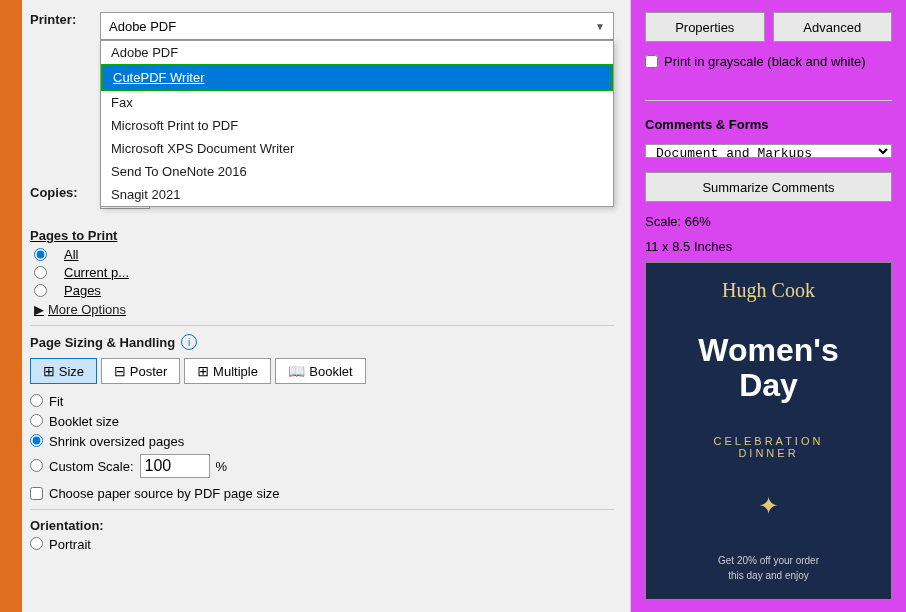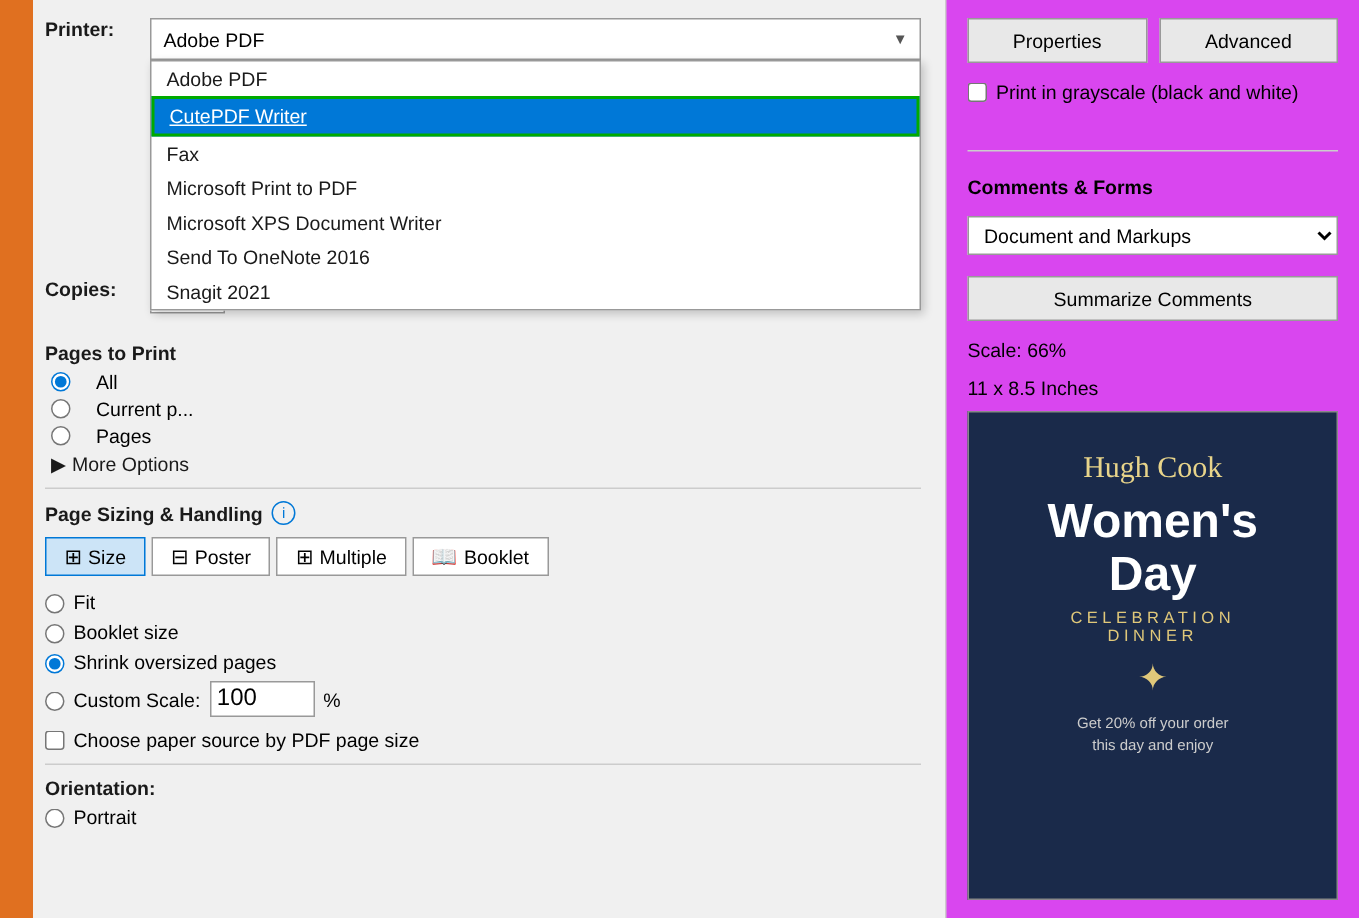--- a/index.html
+++ b/index.html
@@ -191,21 +191,21 @@
     
     .radio-section {
       display: flex;
       flex-direction: column;
       gap: 5px;
       margin-bottom: 8px;
     }
 
     .radio-option {
       display: flex;
-      align-items: flex-end;
+      align-items: flex-start;
       gap: 6px;
     }
 
     .custom-scale-row {
       display: flex;
       align-items: center;
       gap: 6px;
     }
 
     .scale-input {
@@ -262,26 +262,27 @@
       margin-bottom: 15px;
     }
 
     .comments-forms-title {
       font-weight: 700;
       margin-bottom: 4px;
     }
 
     .comments-dropdown {
       width: 100%;
-      height: 26px;
+      height: 14px;
       border: 1px solid #999;
       background: white;
       padding: 0 6px;
       font-size: 13px;
       margin-bottom: 6px;
+      font-family: Liberation Mono, monospace;
     }
 
     .summarize-btn {
       width: 100%;
       height: 30px;
       border: 1px solid #999;
       background: #e8e8e8;
       cursor: pointer;
       font-size: 13px;
     }
@@ -297,22 +298,22 @@
     }
 
     
     .preview-area {
       flex: 1;
       background: #1a2a4a;
       border: 1px solid #888;
       display: flex;
       flex-direction: column;
       align-items: center;
-      justify-content: flex-start;
-      padding: 26px;
+      justify-content: space-between;
+      padding: 16px;
       color: #e0c87a;
       position: relative;
       overflow: hidden;
     }
 
     .preview-logo {
       font-family: Georgia, serif;
       font-size: 16px;
       color: #e8d48a;
       text-align: center;
@@ -393,21 +394,21 @@
           <div class="dropdown-item">Snagit 2021</div>
         </div>
       </div>
     </div>
 
     <div class="form-row" style="margin-top: 145px;">
       <div class="form-label">Copies:</div>
       <input type="number" class="copies-input" value="1" min="1" style="">
     </div>
 
-    <div style="margin-top: 19px;">
+    <div style="margin-top: 19px; text-decoration: underline;">
       <div class="section-title">Pages to Print</div>
       <div class="radio-group">
         <label class="radio-item">
           <input type="radio" name="pages" checked="" style="">
           <span>All</span>
         </label>
         <label class="radio-item">
           <input type="radio" name="pages" style="">
           <span>Current p...</span>
         </label>

